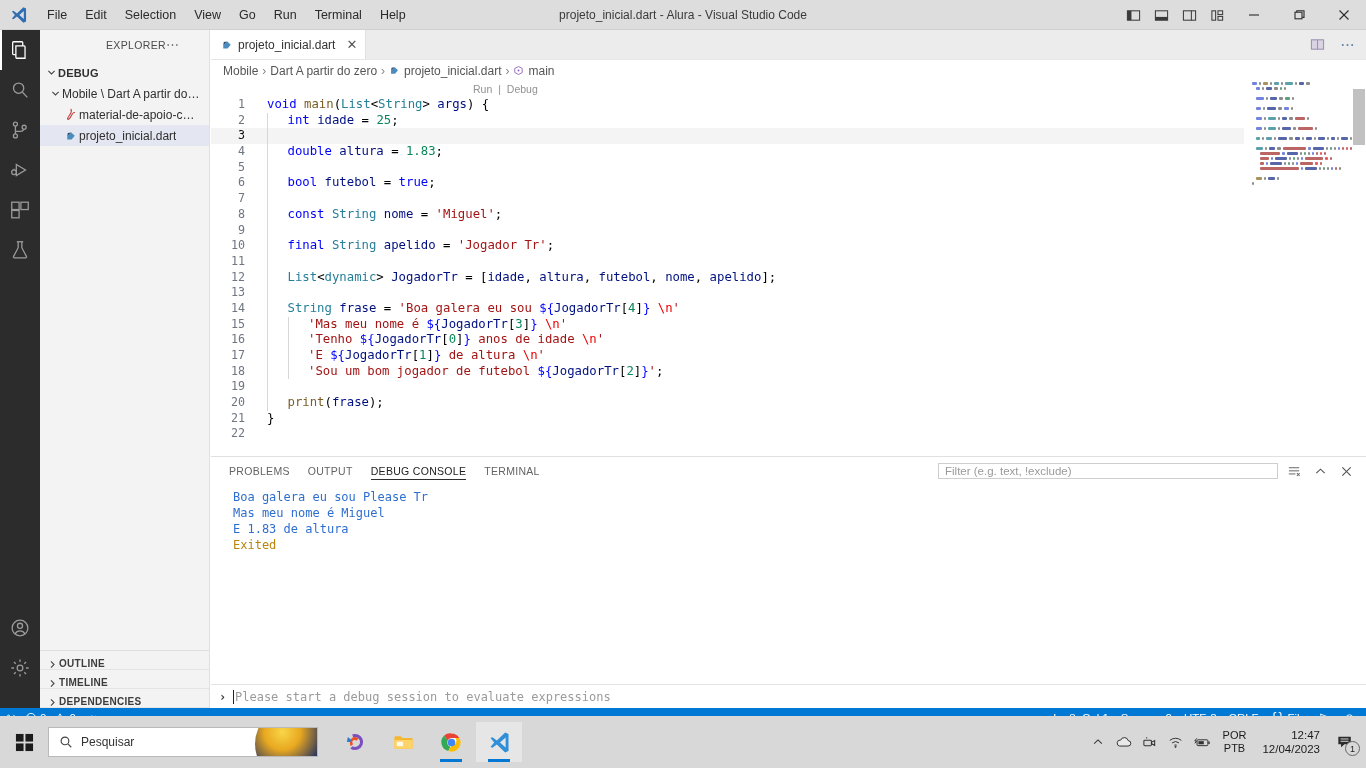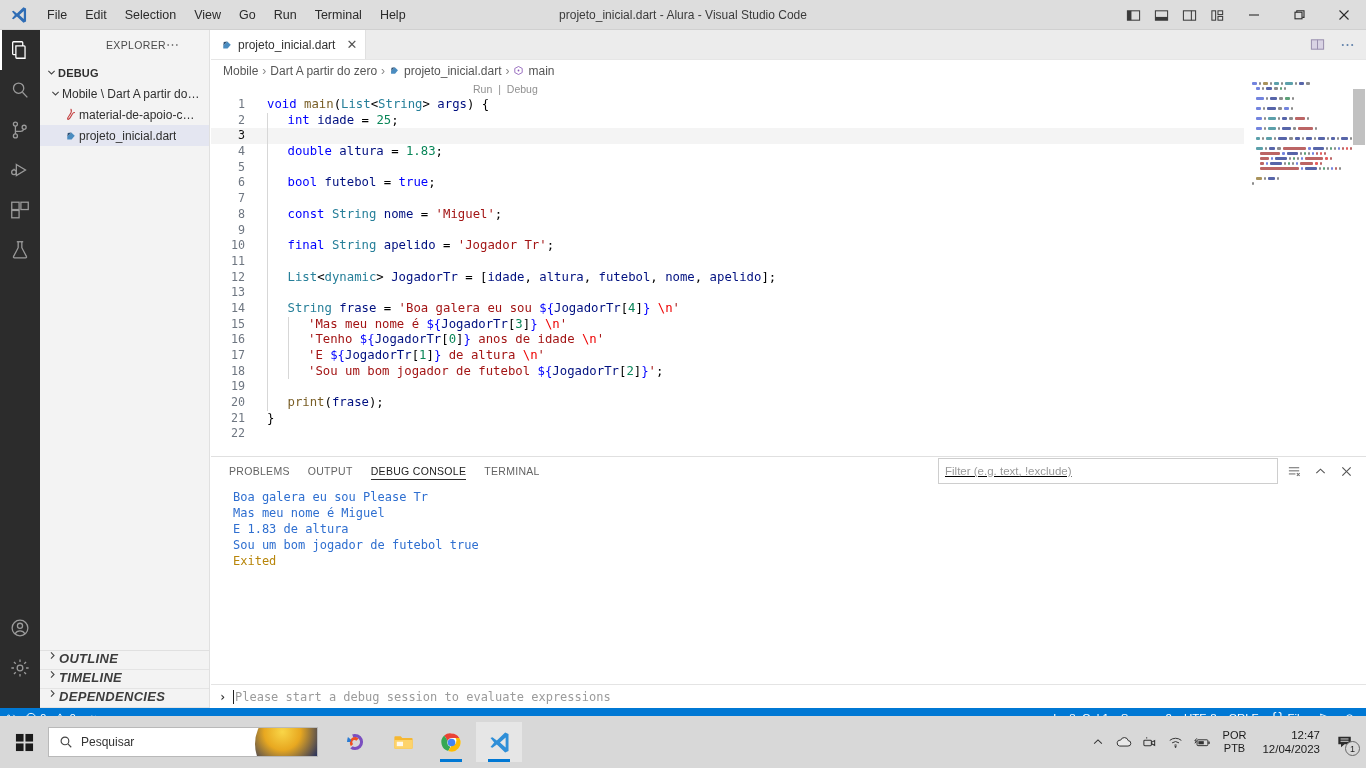--- a/index.html
+++ b/index.html
@@ -70,24 +70,23 @@
     height:21px; display:flex; align-items:center; font-size:12px;
     color:#2f2f2f; cursor:pointer; white-space:nowrap;
   }
   .tree-row.selected { background:#e4e6f1; }
   .chev { width:13px; display:inline-flex; align-items:center; justify-content:center; }
   .file-icon { width:17px; display:inline-flex; align-items:center; justify-content:center; }
   .tree-label { overflow:hidden; text-overflow:ellipsis; }
   .root-row { font-weight:bold; font-size:11px; letter-spacing:.2px; padding-left:5px; }
   .sb-bottom { border-top:1px solid #e0e0e0; }
   .sb-section {
-    height:19px; display:flex; align-items:flex-start; font-size:13px; font-weight:bold;
+    height:19px; display:flex; align-items:flex-end; font-size:10px; font-weight:bold;
     letter-spacing:.3px; color:#3c3c3c; border-bottom:1px solid #e4e4e4; cursor:pointer;
     background:#f3f3f3;
-    font-style:italic;
   }
 
   
   .editor-area { position:absolute; left:211px; top:30px; width:1155px; height:678px; background:#fff; }
   .tabs-row {
     height:30px; background:#ececec; display:flex; align-items:stretch;
     position:relative; border-bottom:1px solid #e6e6e6;
   }
   .tab {
     display:flex; align-items:center; gap:5px; padding:0 8px 0 10px;
@@ -163,22 +162,22 @@
   .p-tab {
     font-size:10.5px; letter-spacing:.3px; color:#646464; cursor:pointer;
     height:28px; display:flex; align-items:center; position:relative; white-space:nowrap;
   }
   .p-tab.active { color:#222; }
   .p-tab.active::after {
     content:""; position:absolute; left:0; right:0; bottom:5px; height:1px; background:#2f2f2f;
   }
   .panel-actions { margin-left:auto; display:flex; align-items:center; gap:6px; padding-right:10px; }
   .filter-box {
-    width:340px; height:26px; border:1px solid #cecece; background:#fff;
-    display:flex; align-items:center; padding:0 6px;text-decoration:underline;
+    width:340px; height:16px; border:1px solid #cecece; background:#fff;
+    display:flex; align-items:center; padding:0 6px;
   }
   .filter-box input {
     border:0; outline:0; width:100%; font-size:11.5px; color:#333;
     font-family:"Liberation Sans", sans-serif; background:transparent;
   }
   .filter-box input::placeholder { color:#9a9a9a; }
   .p-act { width:20px; height:22px; display:flex; align-items:center; justify-content:center; cursor:pointer; }
 
   .console-body {
     position:absolute; left:0; top:28px; right:0; bottom:24px; overflow:hidden;
@@ -709,21 +708,20 @@
                 <line x1="11.5" y1="2.5" x2="2.5" y2="11.5"></line>
               </svg>
           </div>
         </div>
       </div>
 
       <div class="console-body" id="console-body">
           <div class="c-out">Boa galera eu sou Please Tr</div>
           <div class="c-out">Mas meu nome é Miguel</div>
           <div class="c-out">E 1.83 de altura</div>
-          <div class="c-out">Sou um bom jogador de futebol true</div>
           <div class="c-exit">Exited</div>
         </div>
 
       <div class="repl">
         <span class="repl-caret">›</span>
         <span class="repl-cursor"></span>
         <span class="repl-ph">Please start a debug session to evaluate expressions</span>
       </div>
     </div>
   </div>

